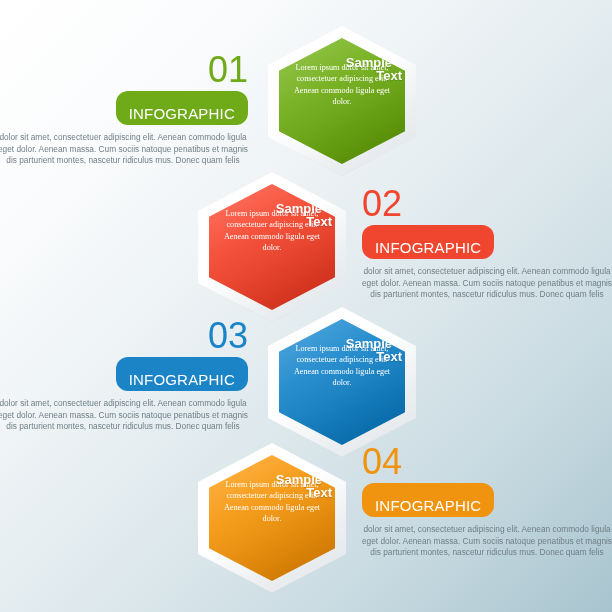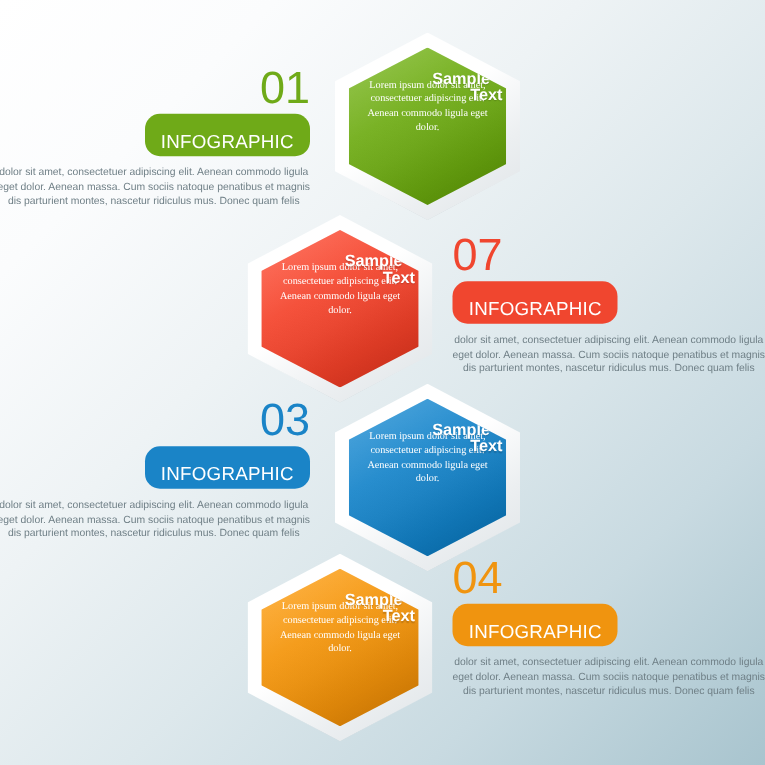--- a/index.html
+++ b/index.html
@@ -158,21 +158,21 @@
     <div class="hex-inner" id="hex-inner-1" style="background: linear-gradient(150deg, rgb(255, 86, 63) 0%, rgb(240, 70, 47) 55%, rgb(218, 48, 25) 100%);">
       <div class="hex-title">
         <span>Sample</span>
         <span class="t2">Text</span>
       </div>
       <div class="hex-body">Lorem ipsum dolor sit amet, consectetuer adipiscing elit. Aenean commodo ligula eget dolor.</div>
     </div>
   </div>
 
   <div class="label-block align-left" style="left:362px; top:186px; z-index:6;">
-    <div class="num" id="num-1" style="color: rgb(240, 70, 47);">07</div>
+    <div class="num" id="num-1" style="color: rgb(240, 70, 47);">02</div>
     <div class="pill" id="pill-1" style="background: rgb(240, 70, 47);">INFOGRAPHIC</div>
     <div class="para">dolor sit amet, consectetuer adipiscing elit. Aenean commodo ligula eget dolor. Aenean massa. Cum sociis natoque penatibus et magnis dis parturient montes, nascetur ridiculus mus. Donec quam felis</div>
   </div>
 
   <div class="hex-wrap" style="left:268px; top:307px; z-index:2;">
     <div class="hex-shadow"></div>
     <div class="hex-frame"></div>
     <div class="hex-inner" id="hex-inner-2" style="background: linear-gradient(150deg, rgb(42, 148, 215) 0%, rgb(26, 132, 199) 55%, rgb(4, 110, 177) 100%);">
       <div class="hex-title">
         <span>Sample</span>

